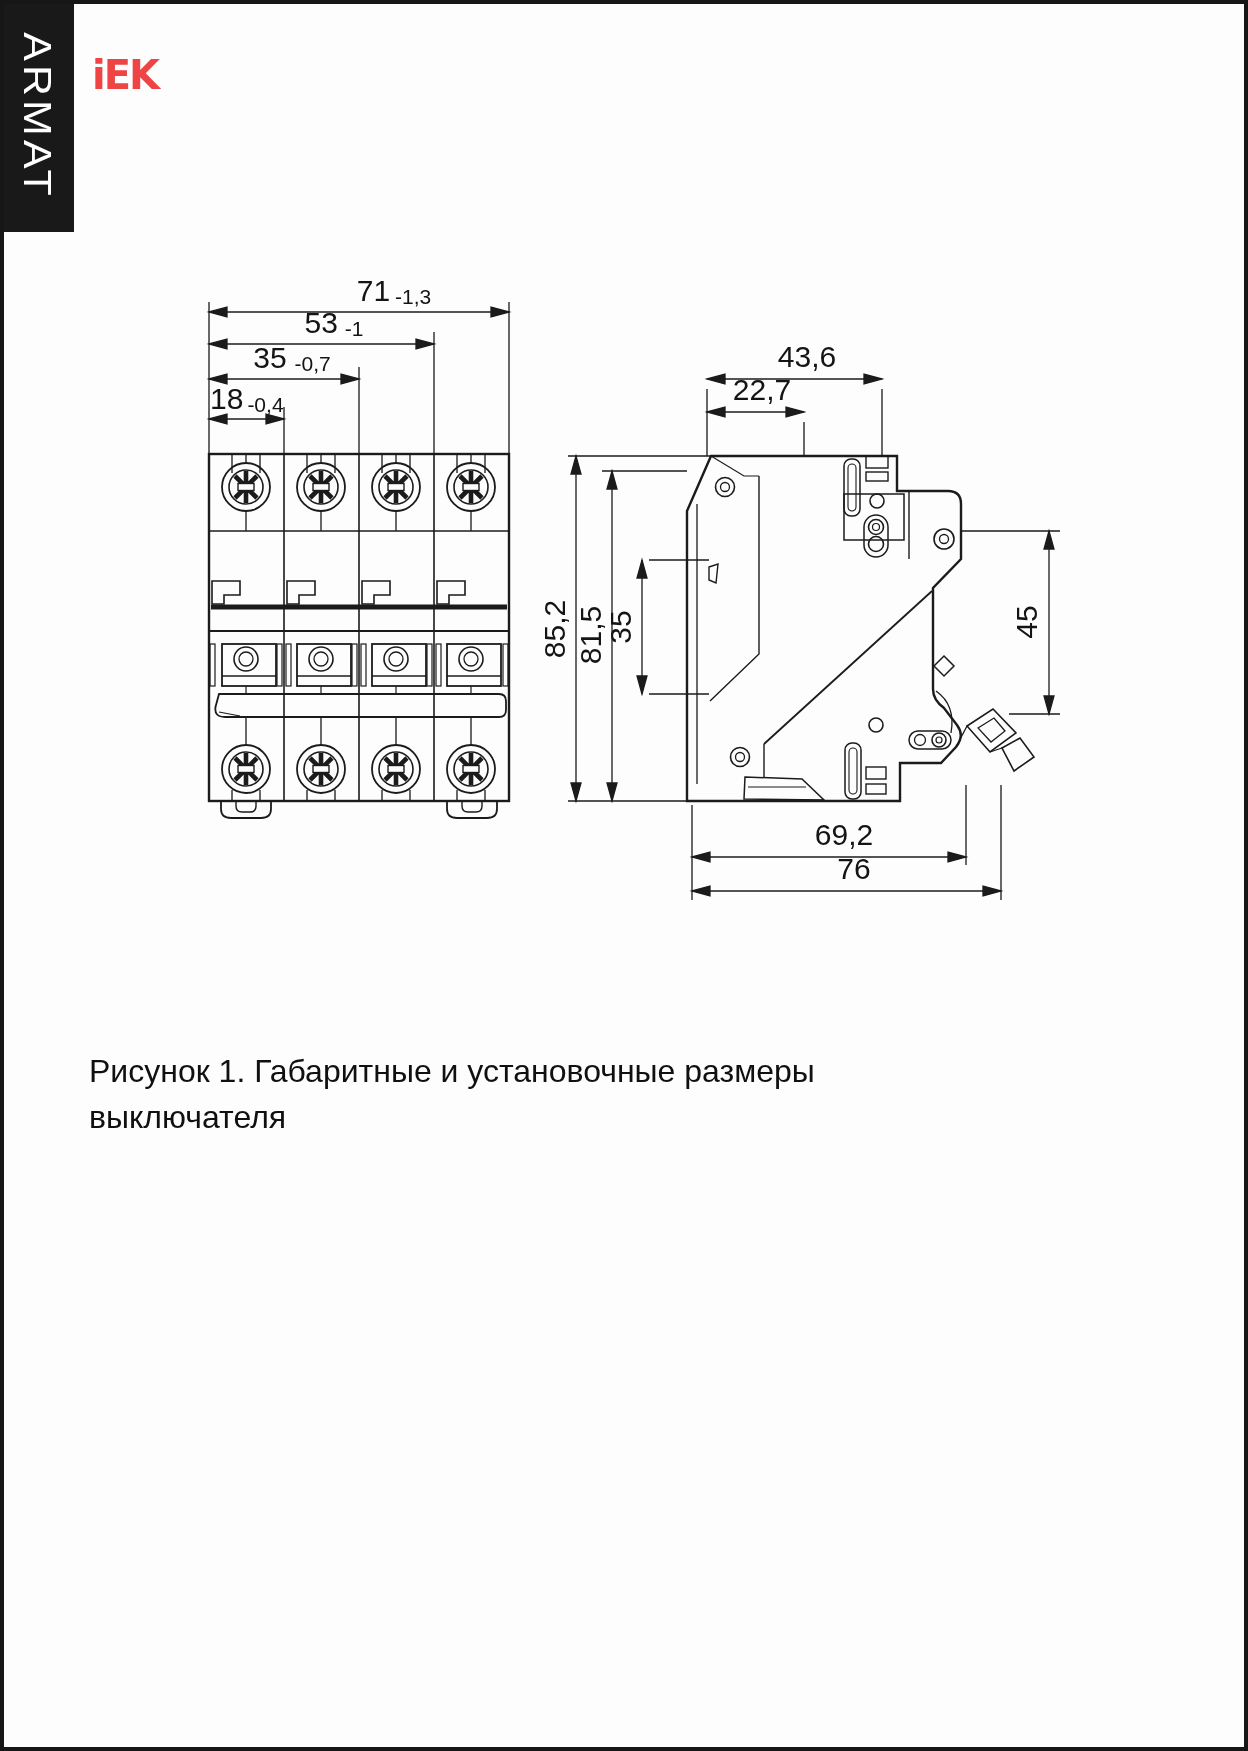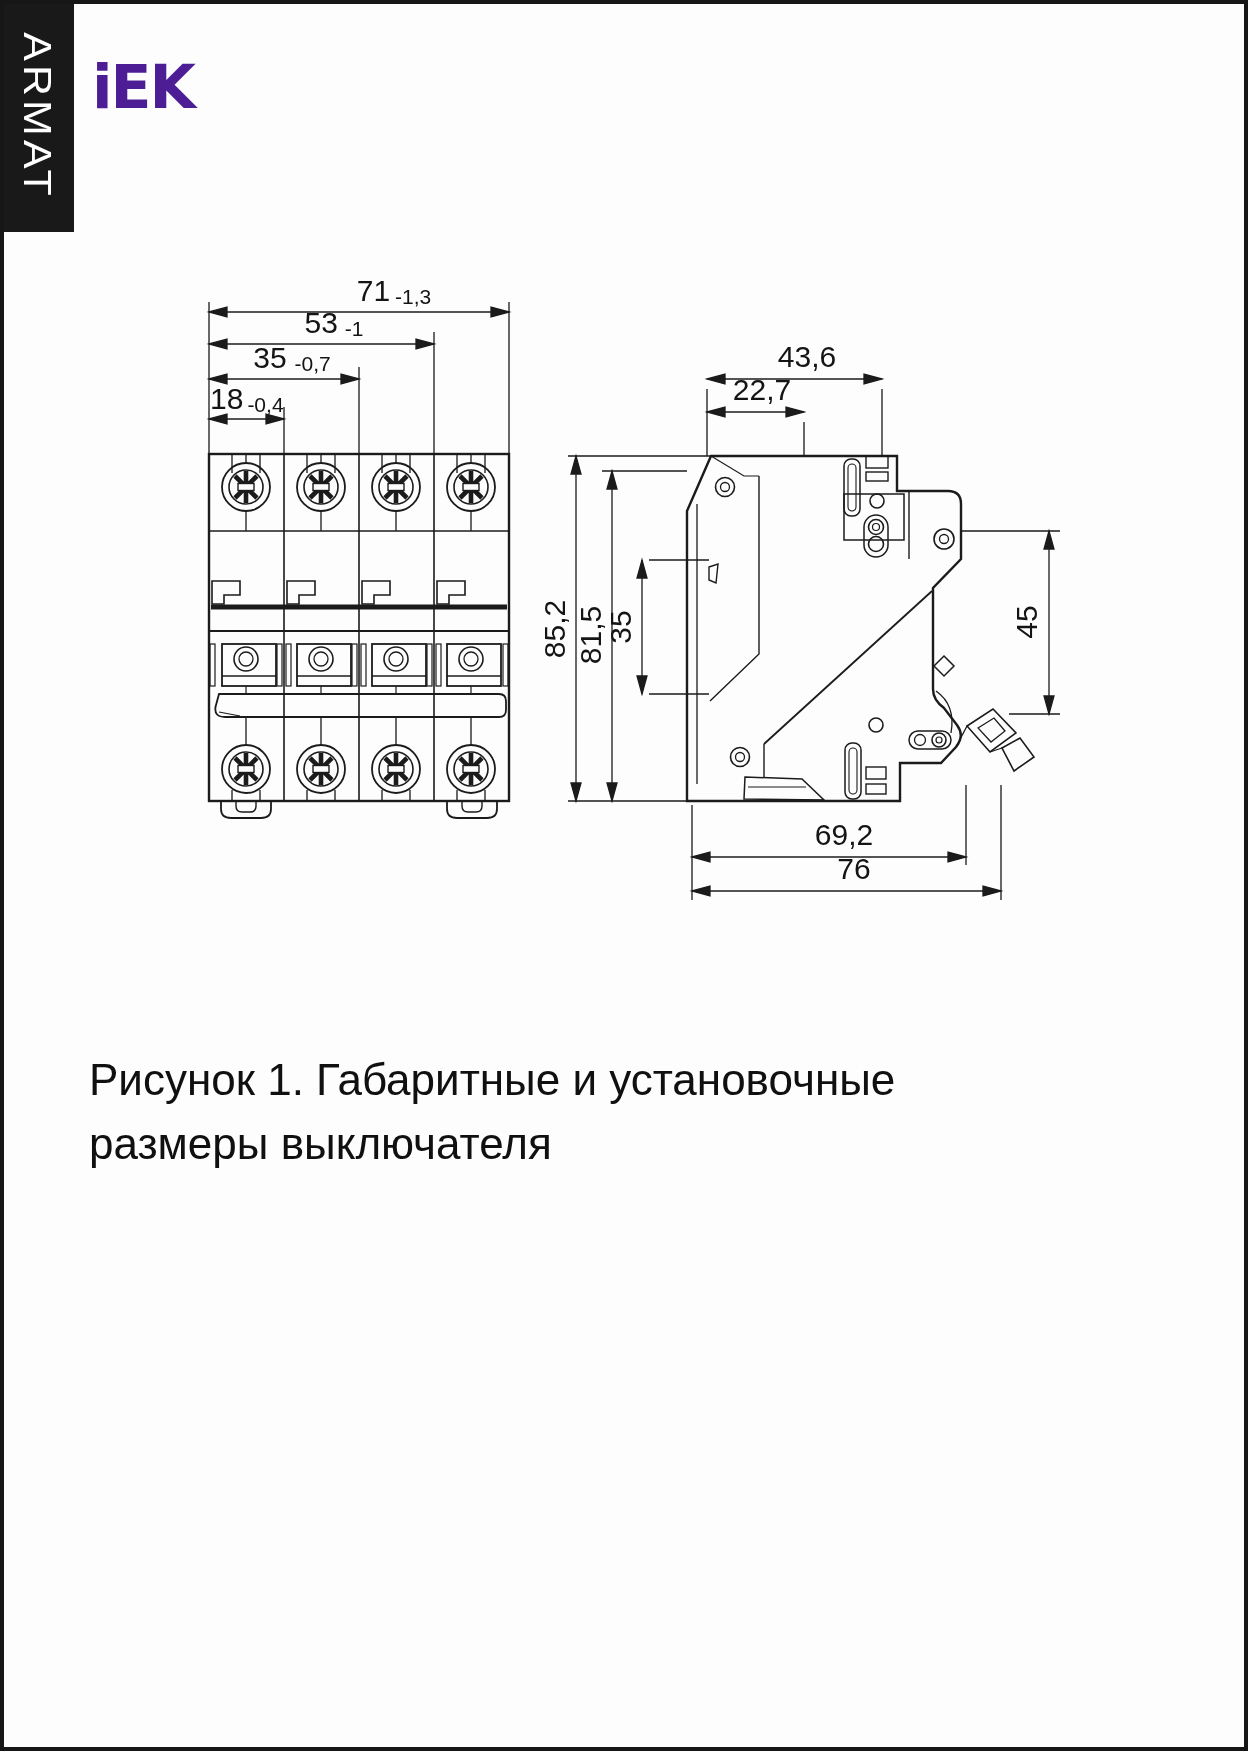--- a/index.html
+++ b/index.html
@@ -12,25 +12,25 @@
     position:absolute;left:0;top:0;width:70px;height:228px;background:#191919;
   }
   .brand-bar .vtext{
     position:absolute;left:33px;top:112px;
     transform:translate(-50%,-50%) rotate(90deg) scale(1,0.92);
     color:#fff;font-size:43px;letter-spacing:4px;font-weight:400;white-space:nowrap;
   }
   .logo{
     position:absolute;left:88px;top:48px;
     font-family:"DejaVu Sans","Liberation Sans",sans-serif;
-    font-weight:800;font-size:60px;letter-spacing:-2px;color:#4c1d95;
+    font-weight:800;font-size:40px;letter-spacing:-2px;color:#ef4444;
   }
   .caption{
     position:absolute;left:85px;top:1044px;width:860px;
-    font-size:44px;line-height:1.45;color:#101010;
+    font-size:32px;line-height:1.45;color:#101010;
   }
   .caption .l2{display:block;padding-left:158px;}
   svg{position:absolute;left:140px;top:235px;}
   svg text{font-family:"Liberation Sans",sans-serif;fill:#141414;}
   .dim-main{font-size:30px;}
   .dim-tol{font-size:21px;}
 </style>
 </head>
 <body>
 

